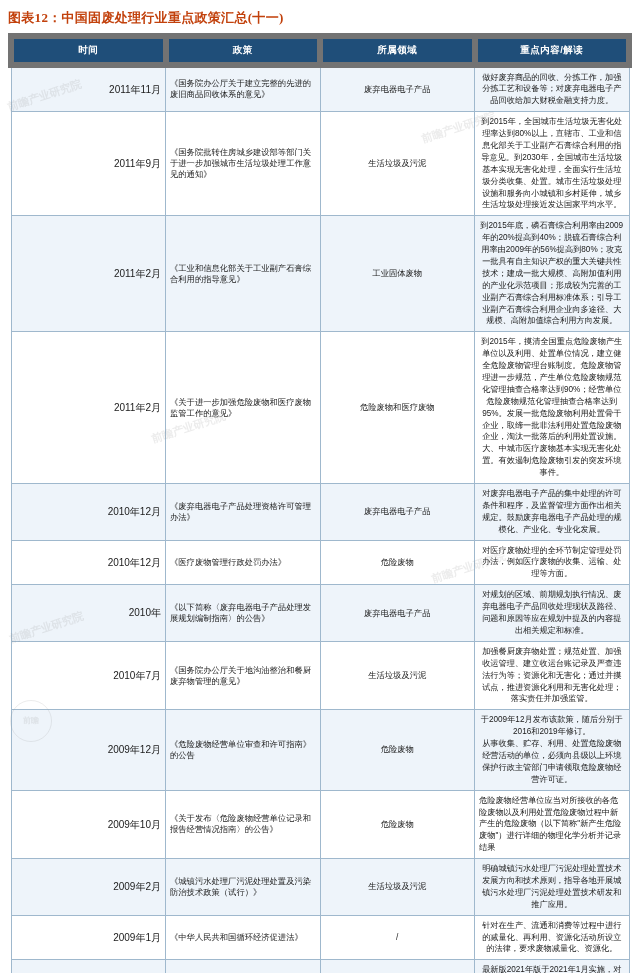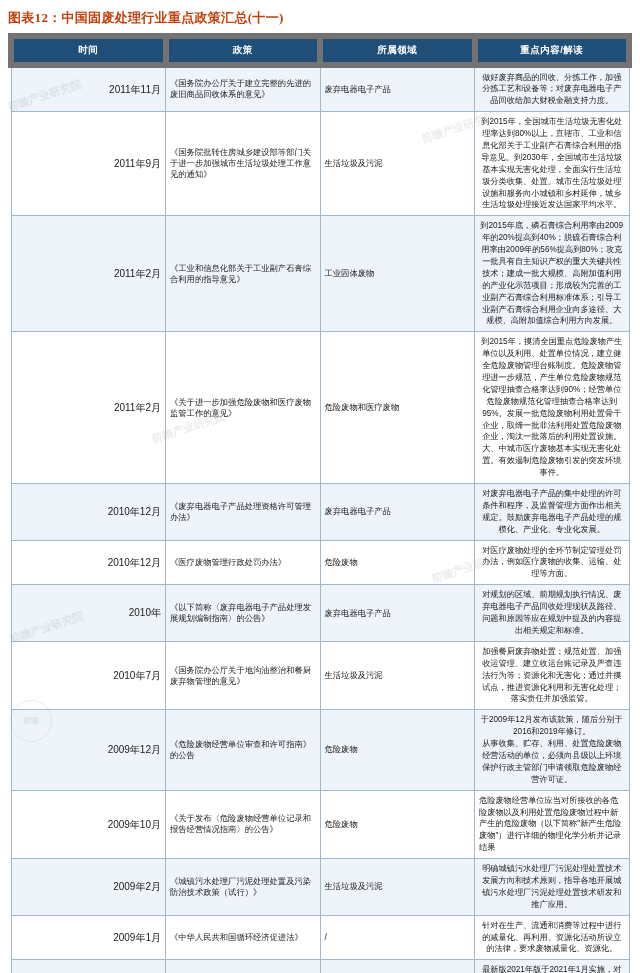--- a/index.html
+++ b/index.html
@@ -58,20 +58,21 @@
     width: 62px;
     font-size: 10px;
   }
   td.c-policy {
     text-align: left;
     width: 116px;
     color: #1f4e79;
     font-size: 8.3px;
   }
   td.c-field {
+    text-align: center;
     width: 86px;
     font-size: 8.3px;
   }
   td.c-content {
     text-align: center;
     font-size: 8.2px;
     line-height: 1.45;
   }
   td.c-content.centered {
     text-align: left;

